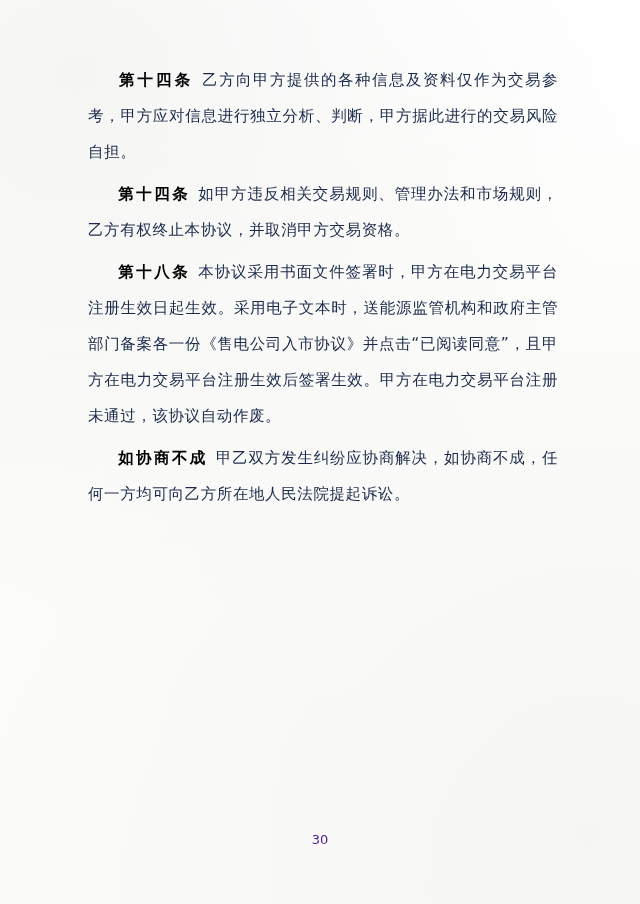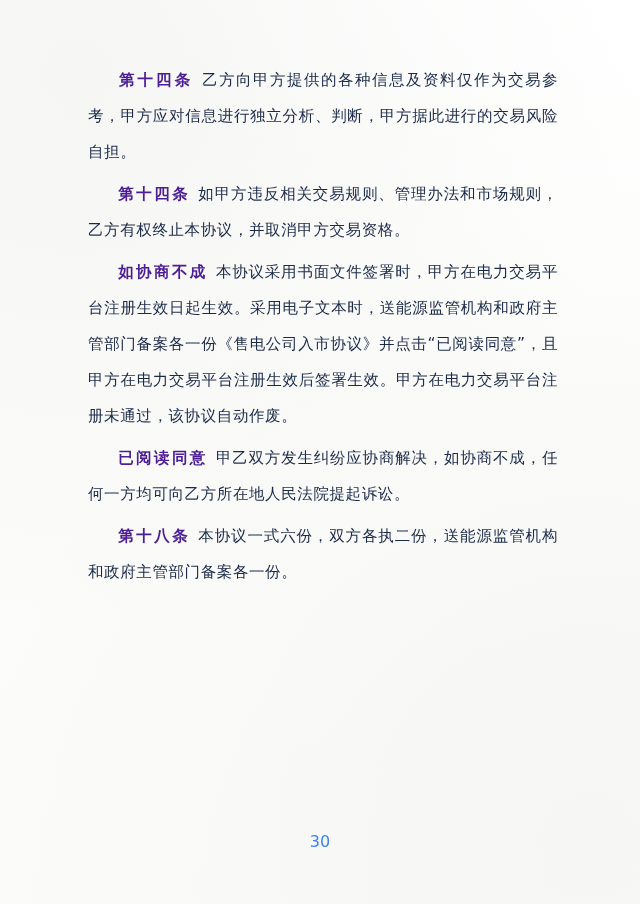--- a/index.html
+++ b/index.html
@@ -43,63 +43,60 @@
     color: #1b2a4a;
     text-align: justify;
     text-justify: inter-ideograph;
     margin: 0 0 6px 0;
     letter-spacing: 0.6px;
     font-family: "DejaVu Sans", sans-serif;
   }
   .para .lead {
     font-weight: bold;
     letter-spacing: 2.2px;
-    color: #4c1d95;
+    color: #000000;
   }
   .para .gap {
     display: inline-block;
     width: 8px;
   }
   .indent {
     display: inline-block;
     width: 30px;
   }
   .page-number {
     position: absolute;
     left: 0;
     right: 0;
     top: 832px;
     text-align: center;
-    font-size: 16px;
-    color: #3b82f6;
+    font-size: 13px;
+    color: #4c1d95;
     font-family: "DejaVu Sans", sans-serif;
   }
 </style>
 </head>
 <body>
 
 <div class="page">
   <div class="content">
 
     <p class="para">
       <span class="indent"></span><span class="lead">第十四条</span><span class="gap"></span><span>乙方向甲方提供的各种信息及资料仅作为交易参考，甲方应对信息进行独立分析、判断，甲方据此进行的交易风险自担。</span>
     </p>
 
     <p class="para">
       <span class="indent"></span><span class="lead">第十四条</span><span class="gap"></span><span>如甲方违反相关交易规则、管理办法和市场规则，乙方有权终止本协议，并取消甲方交易资格。</span>
     </p>
 
     <p class="para">
-      <span class="indent"></span><span class="lead">如协商不成</span><span class="gap"></span><span>本协议采用书面文件签署时，甲方在电力交易平台注册生效日起生效。采用电子文本时，送能源监管机构和政府主管部门备案各一份《售电公司入市协议》并点击“已阅读同意”，且甲方在电力交易平台注册生效后签署生效。甲方在电力交易平台注册未通过，该协议自动作废。</span>
+      <span class="indent"></span><span class="lead">第十八条</span><span class="gap"></span><span>本协议采用书面文件签署时，甲方在电力交易平台注册生效日起生效。采用电子文本时，送能源监管机构和政府主管部门备案各一份《售电公司入市协议》并点击“已阅读同意”，且甲方在电力交易平台注册生效后签署生效。甲方在电力交易平台注册未通过，该协议自动作废。</span>
     </p>
 
     <p class="para">
-      <span class="indent"></span><span class="lead">已阅读同意</span><span class="gap"></span><span>甲乙双方发生纠纷应协商解决，如协商不成，任何一方均可向乙方所在地人民法院提起诉讼。</span>
+      <span class="indent"></span><span class="lead">如协商不成</span><span class="gap"></span><span>甲乙双方发生纠纷应协商解决，如协商不成，任何一方均可向乙方所在地人民法院提起诉讼。</span>
     </p>
 
-    <p class="para">
-      <span class="indent"></span><span class="lead">第十八条</span><span class="gap"></span><span>本协议一式六份，双方各执二份，送能源监管机构和政府主管部门备案各一份。</span>
-    </p>
 
   </div>
 
   <div class="page-number">30</div>
 </div>
 
 </body></html>

